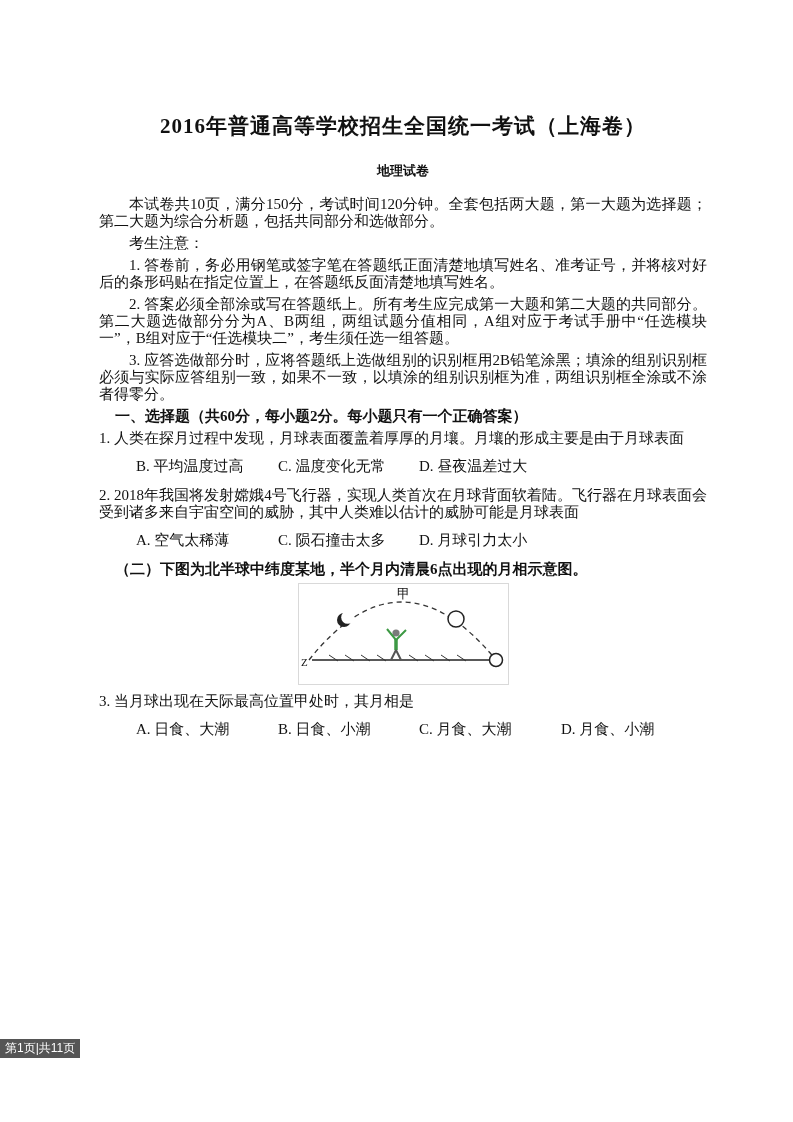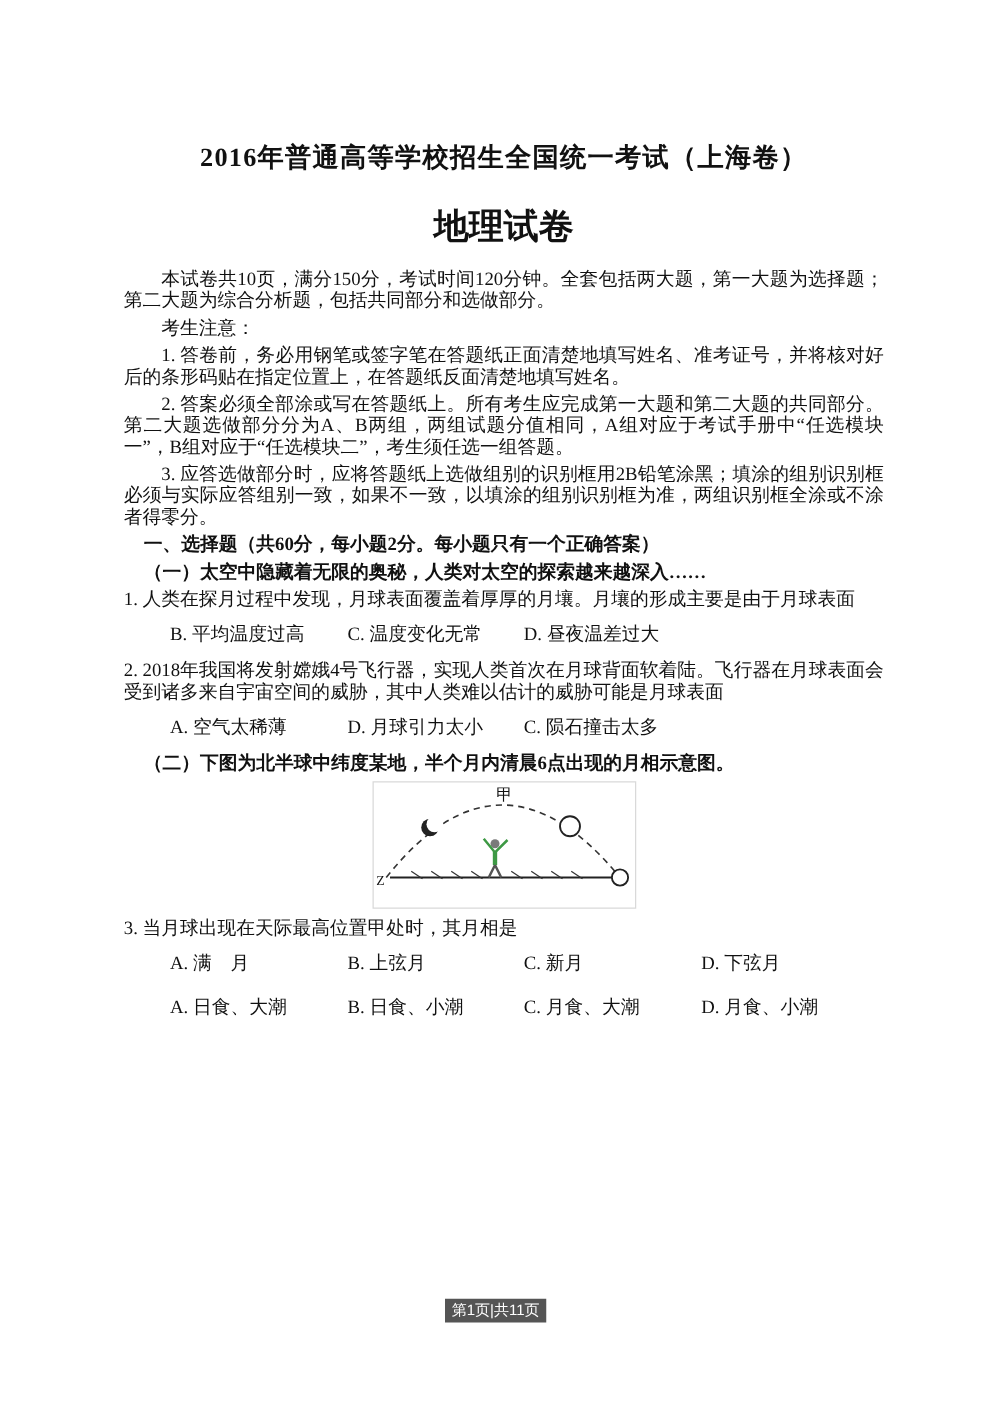--- a/index.html
+++ b/index.html
@@ -22,21 +22,21 @@
   .title {
     margin: 0 0 22px 0;
     text-align: center;
     font-size: 21px;
     font-weight: bold;
     letter-spacing: 1px;
   }
   .subtitle {
     margin: 0 0 16px 0;
     text-align: center;
-    font-size: 28px;
+    font-size: 13px;
     font-weight: bold;
   }
   p {
     margin: 0 0 5px 0;
     line-height: 17px;
     text-align: justify;
   }
   .indent { text-indent: 2em; }
   .bold { font-weight: bold; margin-left: 16px; }
   .options {
@@ -52,21 +52,21 @@
     margin: 4px auto 8px auto;
     border: 1px solid #d9d9d9;
     background: #fff;
   }
   .figure-wrap svg { display: block; }
   .footer {
     position: absolute;
     left: 0;
     right: 0;
     bottom: 64px;
-    text-align: center;
+    text-align: left;
     text-decoration: underline;
   }
   .footer-badge {
     display: inline-block;
     background: #555555;
     color: #ffffff;
     font-family: "Liberation Sans", "DejaVu Sans", sans-serif;
     font-size: 12px;
     line-height: 17px;
     padding: 1px 5px;
@@ -80,34 +80,33 @@
   <h1 class="title">2016年普通高等学校招生全国统一考试（上海卷）</h1>
   <h2 class="subtitle">地理试卷</h2>
 
   <p class="indent">本试卷共10页，满分150分，考试时间120分钟。全套包括两大题，第一大题为选择题；第二大题为综合分析题，包括共同部分和选做部分。</p>
   <p class="indent">考生注意：</p>
   <p class="indent">1. 答卷前，务必用钢笔或签字笔在答题纸正面清楚地填写姓名、准考证号，并将核对好后的条形码贴在指定位置上，在答题纸反面清楚地填写姓名。</p>
   <p class="indent">2. 答案必须全部涂或写在答题纸上。所有考生应完成第一大题和第二大题的共同部分。第二大题选做部分分为A、B两组，两组试题分值相同，A组对应于考试手册中“任选模块一”，B组对应于“任选模块二”，考生须任选一组答题。</p>
   <p class="indent">3. 应答选做部分时，应将答题纸上选做组别的识别框用2B铅笔涂黑；填涂的组别识别框必须与实际应答组别一致，如果不一致，以填涂的组别识别框为准，两组识别框全涂或不涂者得零分。</p>
 
   <p class="bold">一、选择题（共60分，每小题2分。每小题只有一个正确答案）</p>
-  <p class="bold">（一）太空中隐藏着无限的奥秘，人类对太空的探索越来越深入……</p>
 
   <p>1. 人类在探月过程中发现，月球表面覆盖着厚厚的月壤。月壤的形成主要是由于月球表面</p>
   <div class="options">
     <span>B. 平均温度过高</span>
     <span>C. 温度变化无常</span>
     <span>D. 昼夜温差过大</span>
   </div>
 
   <p>2. 2018年我国将发射嫦娥4号飞行器，实现人类首次在月球背面软着陆。飞行器在月球表面会受到诸多来自宇宙空间的威胁，其中人类难以估计的威胁可能是月球表面</p>
   <div class="options">
     <span>A. 空气太稀薄</span>
+    <span>C. 陨石撞击太多</span>
     <span>D. 月球引力太小</span>
-    <span>C. 陨石撞击太多</span>
   </div>
 
   <p class="bold">（二）下图为北半球中纬度某地，半个月内清晨6点出现的月相示意图。</p>
 
   <div class="figure-wrap">
     <svg width="209" height="100" viewBox="0 0 209 100" xmlns="http://www.w3.org/2000/svg">
 
       <path d="M 10 76 Q 102 -40 197 76" fill="none" stroke="#333" stroke-width="1.3" stroke-dasharray="5 4"></path>
 
       <text x="98" y="14" font-size="13" fill="#111">甲</text>
@@ -139,26 +138,20 @@
       <g>
         <circle cx="97" cy="49" r="3.6" fill="#7a7a7a"></circle>
         <path d="M 88 45 L 97 56 L 107 46" fill="none" stroke="#3d9944" stroke-width="2"></path>
         <path d="M 97 55 L 97 66" stroke="#3d9944" stroke-width="3.5"></path>
         <path d="M 97 66 L 92 76 M 97 66 L 102 76" fill="none" stroke="#555" stroke-width="2"></path>
       </g>
     </svg>
   </div>
 
   <p>3. 当月球出现在天际最高位置甲处时，其月相是</p>
-  <div class="options">
-    <span>A. 满　月</span>
-    <span>B. 上弦月</span>
-    <span>C. 新月</span>
-    <span>D. 下弦月</span>
-  </div>
 
   <div class="options">
     <span>A. 日食、大潮</span>
     <span>B. 日食、小潮</span>
     <span>C. 月食、大潮</span>
     <span>D. 月食、小潮</span>
   </div>
 
   <div class="footer">
     <span class="footer-badge">第1页|共11页</span>

